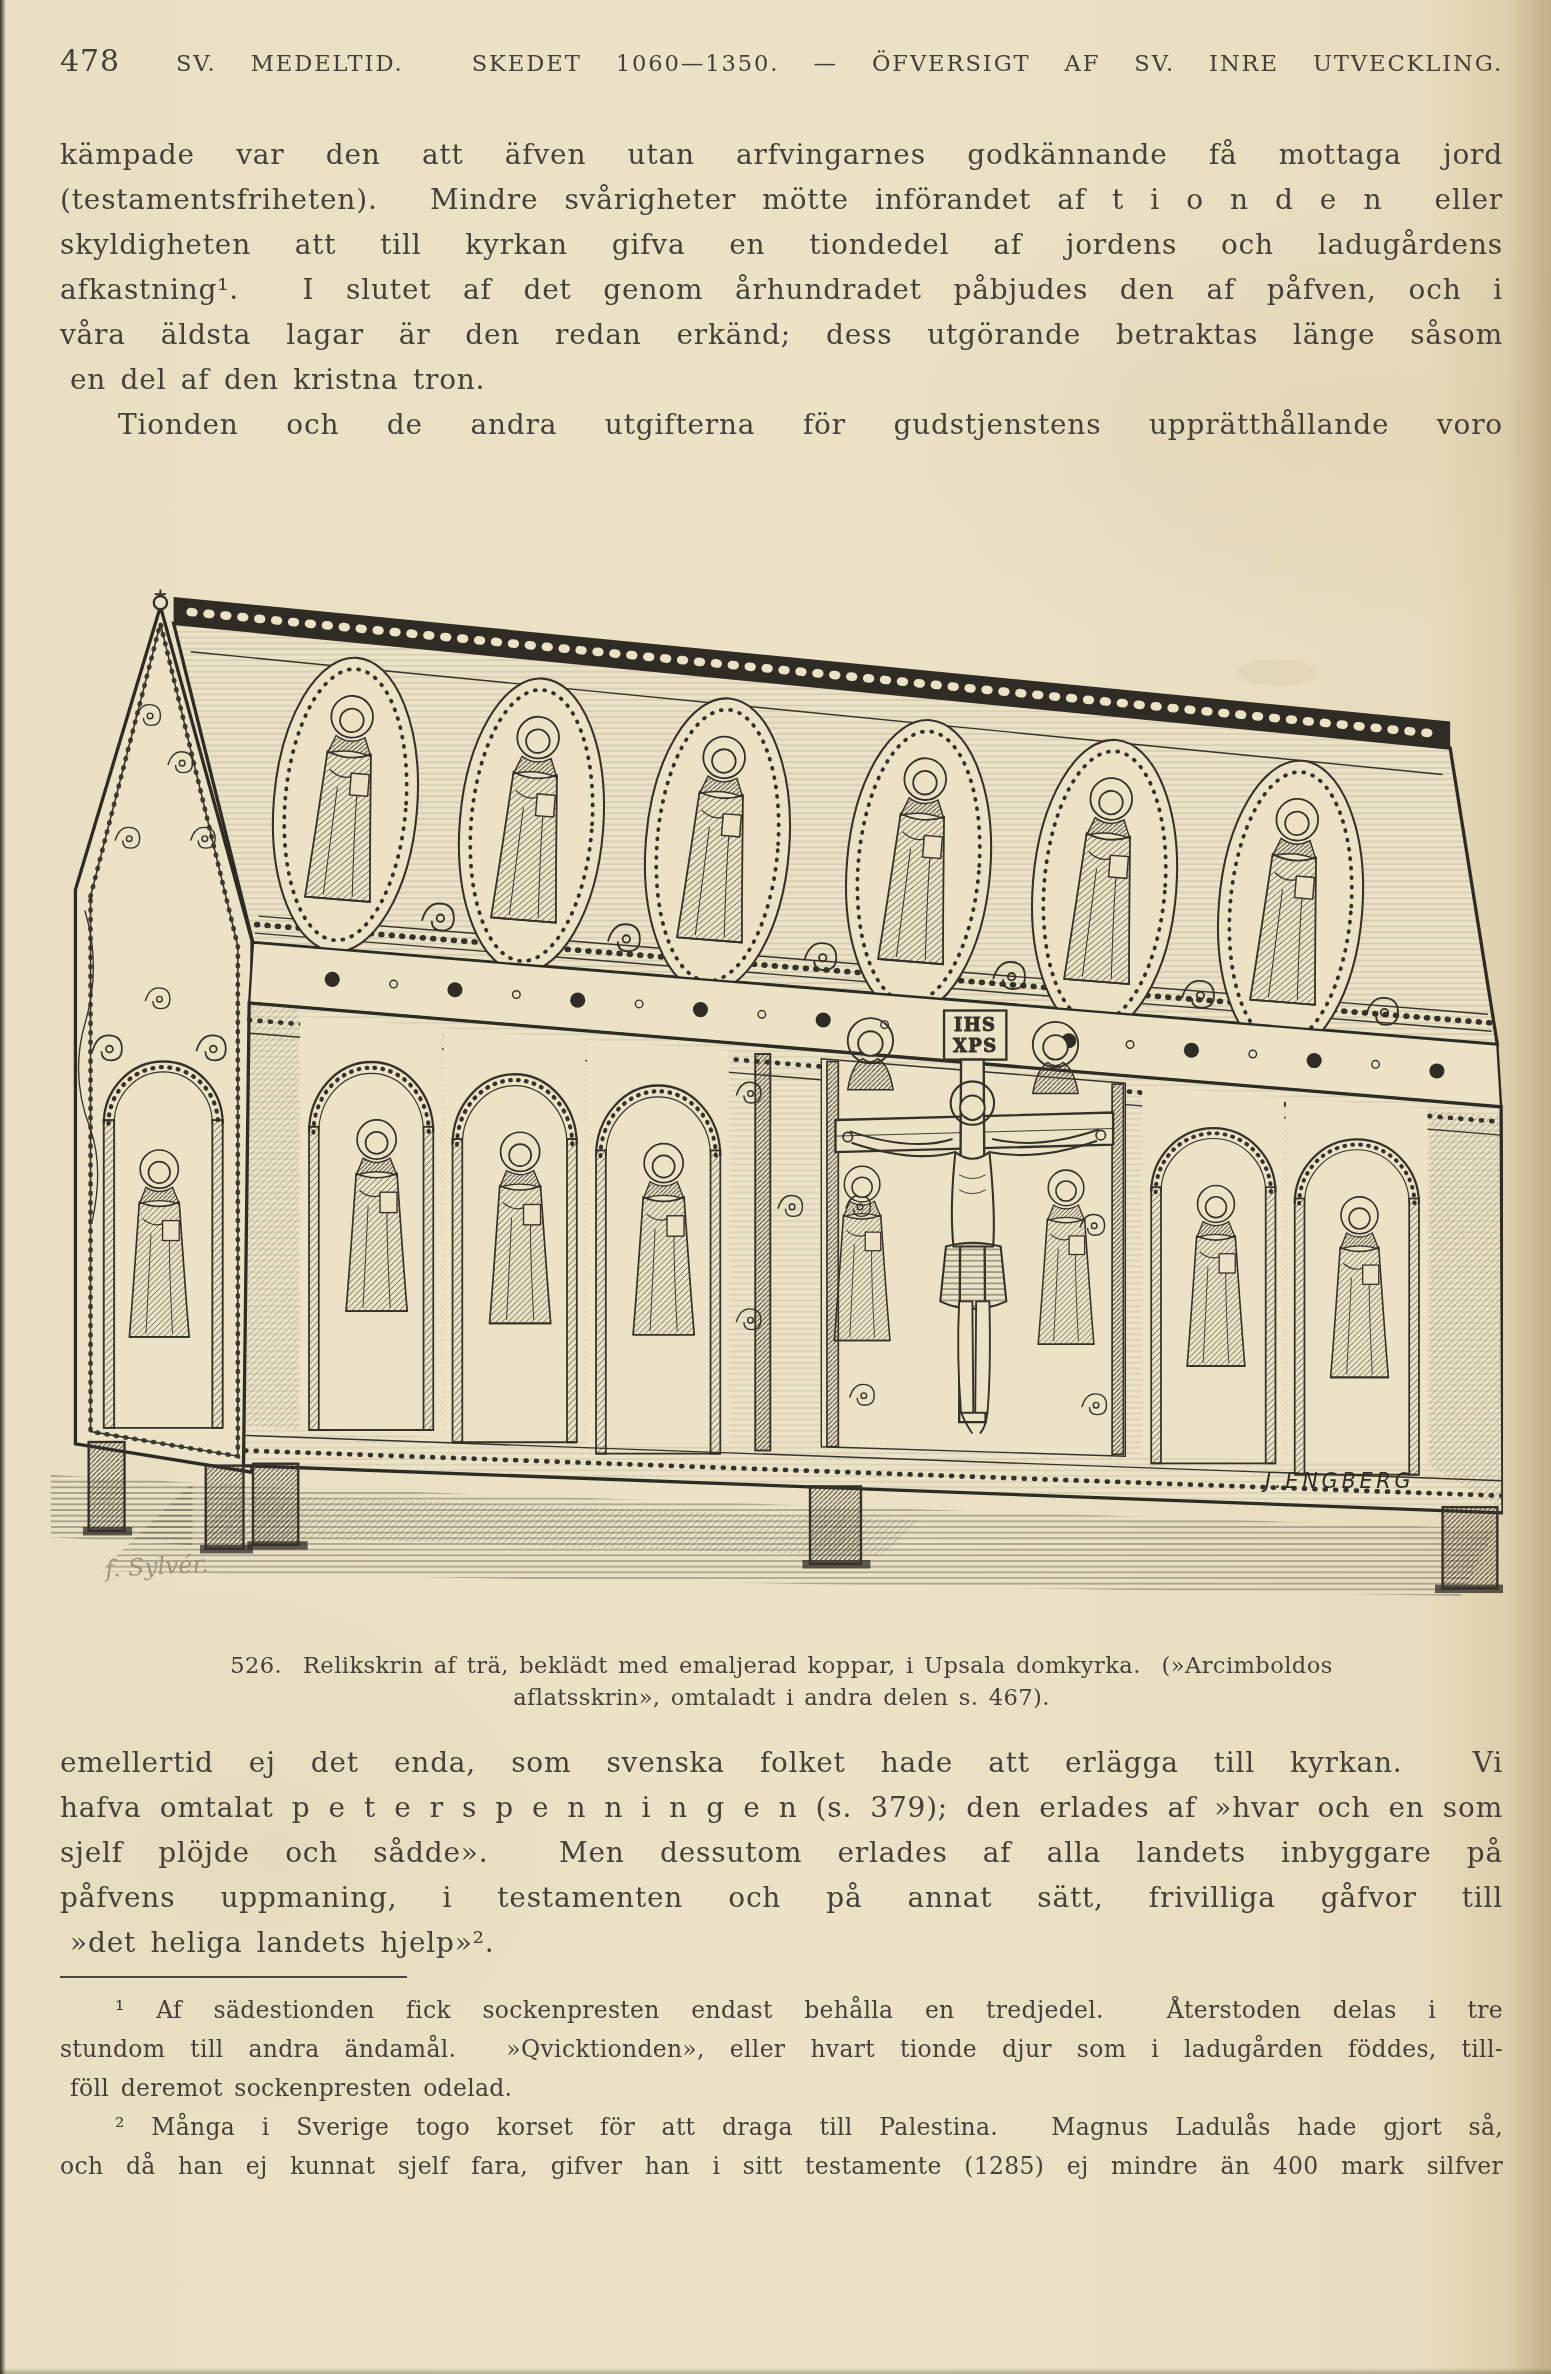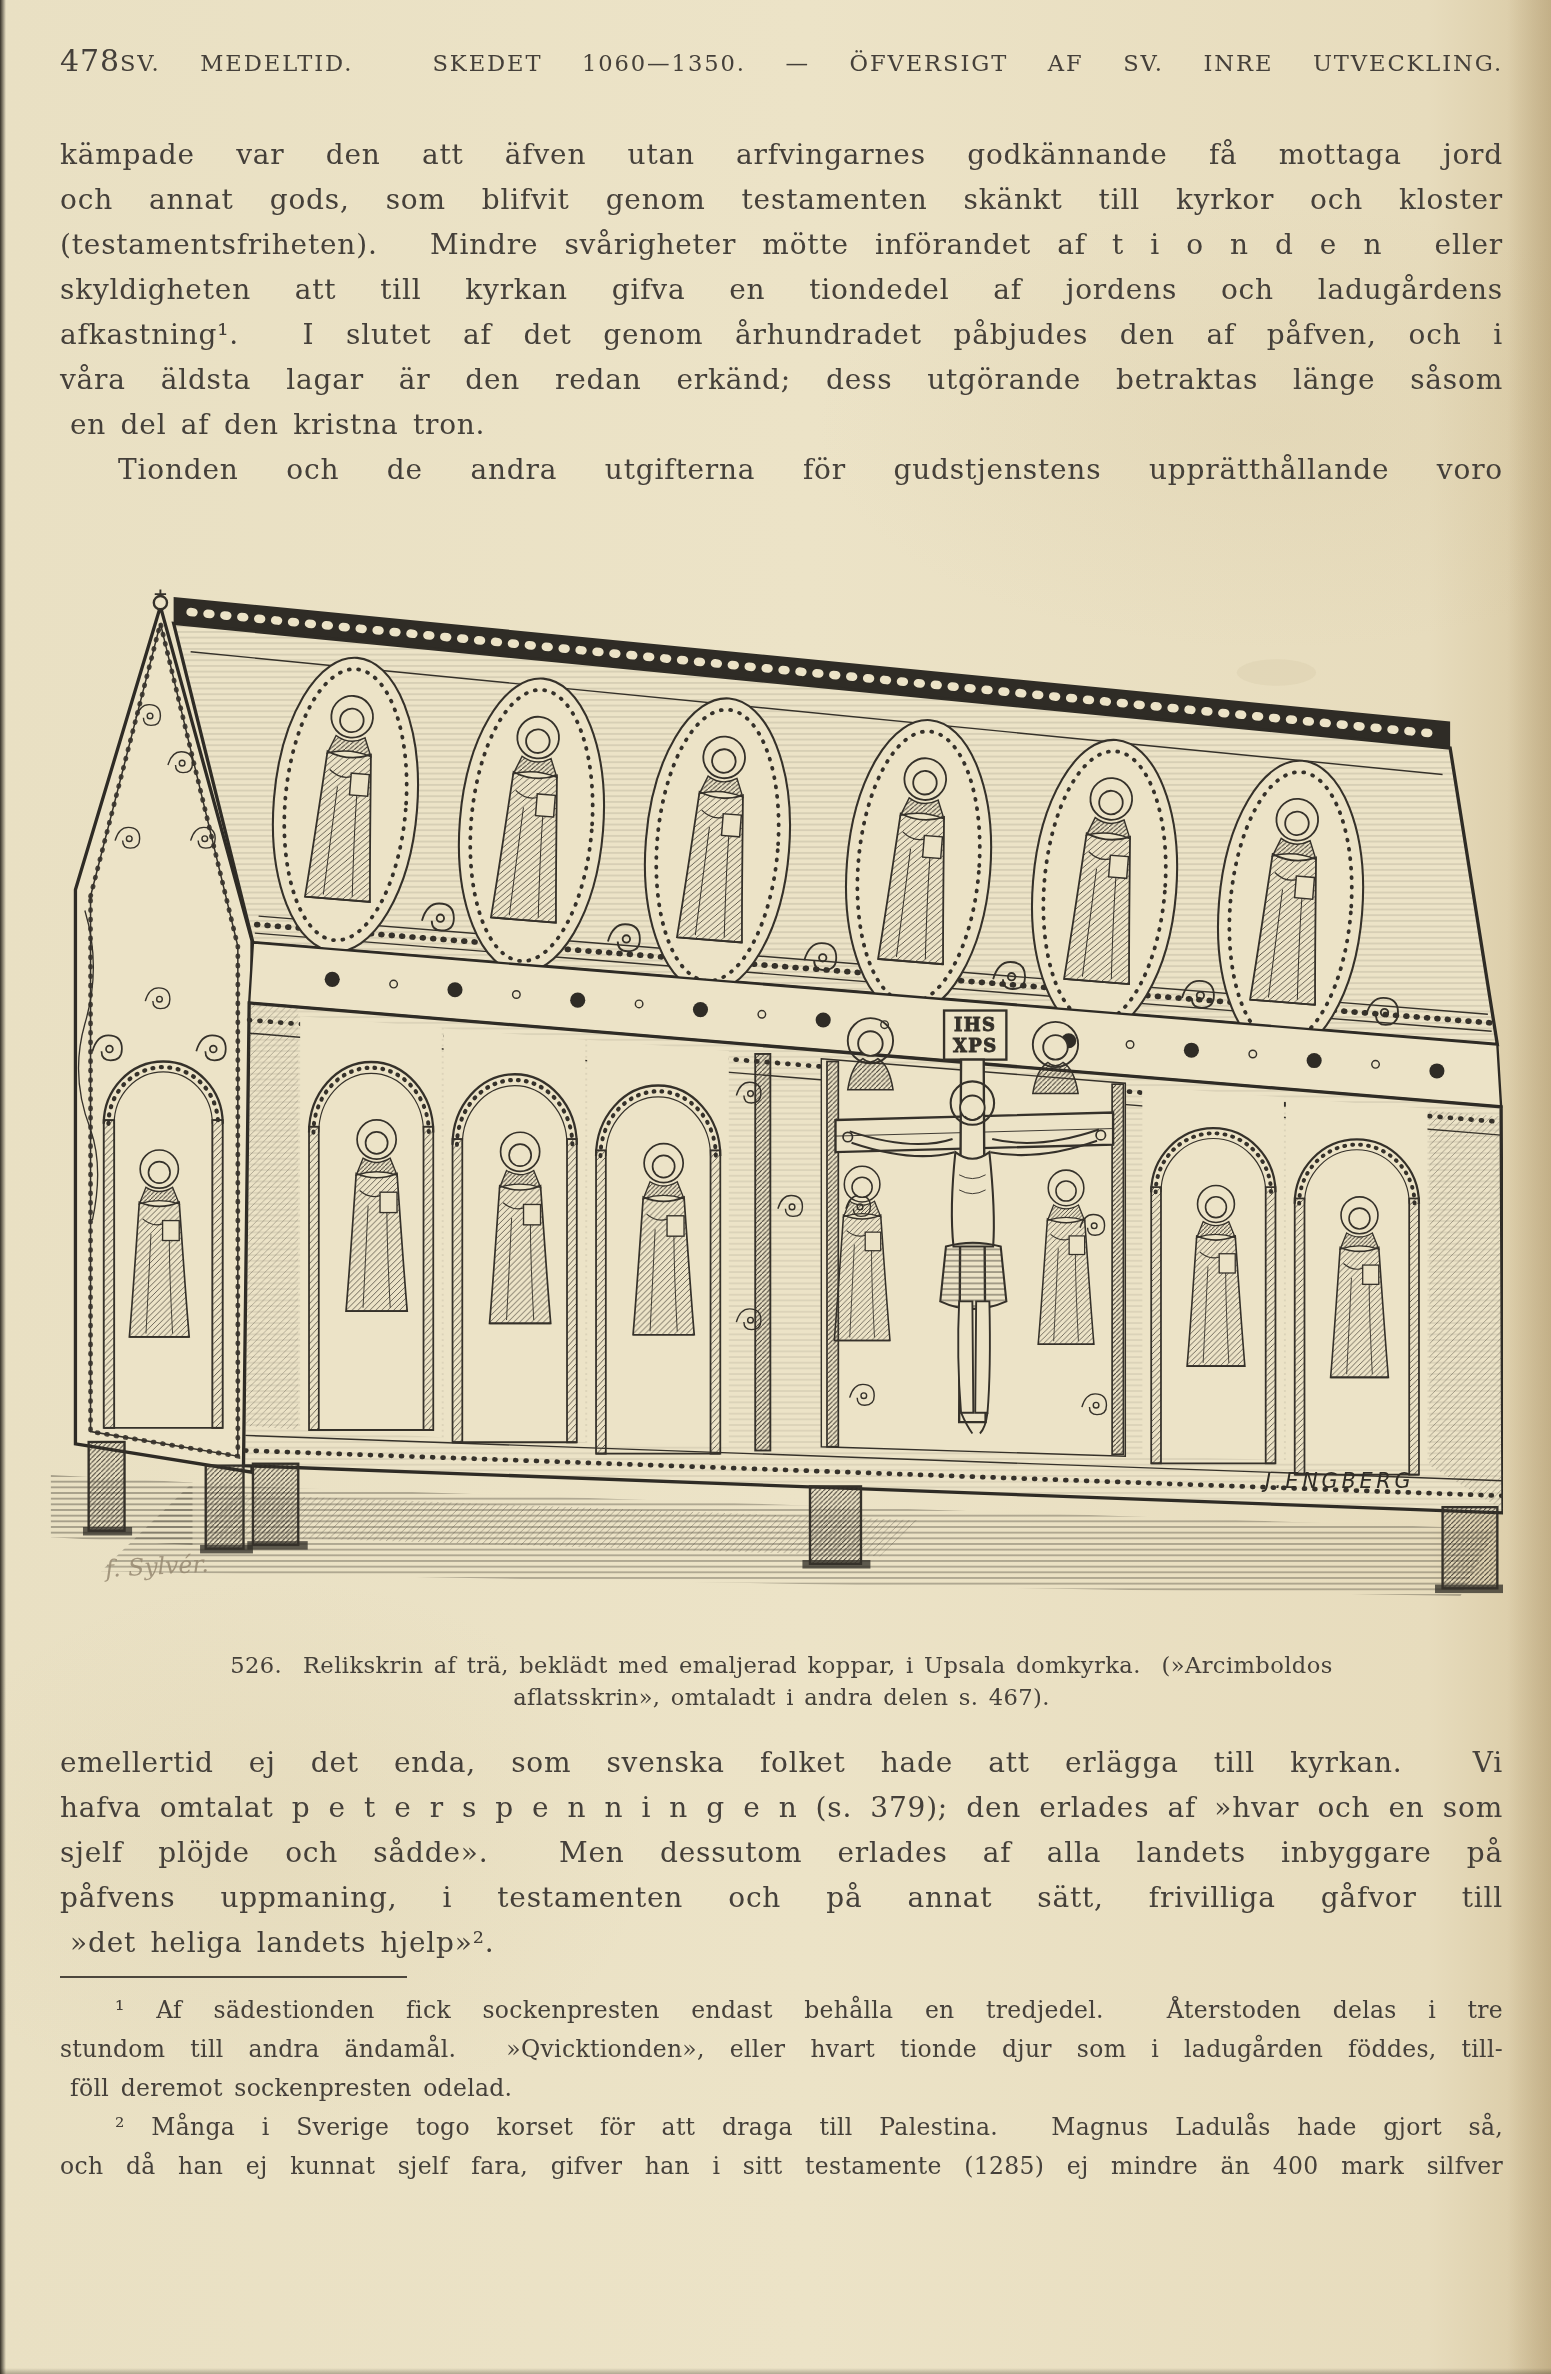--- a/index.html
+++ b/index.html
@@ -14,21 +14,21 @@
   }
   .edge-left { position:absolute; left:0; top:0; width:5.6px; height:100%;
     background:linear-gradient(90deg, rgba(24,20,14,.85), rgba(24,20,14,0)); }
   .edge-right { position:absolute; right:0; top:0; width:45px; height:100%;
     background:linear-gradient(270deg, rgba(176,154,112,.55), rgba(176,154,112,0)); }
   .edge-bottom { position:absolute; left:0; bottom:0; width:100%; height:6.6px;
     background:linear-gradient(0deg, rgba(40,34,22,.35), rgba(40,34,22,0)); }
 
   .running-head { position:absolute; top:43px; left:60px; width:1443px;
     display:flex; align-items:baseline; }
-  .pageno { font-size:30px; letter-spacing:0.9px; }
+  .pageno { font-size:30px; letter-spacing:0.9px; margin-right:56px; }
   .head-title { flex:1; font-size:22.6px; letter-spacing:1.9px; word-spacing:6.6px;
     text-align:justify; text-align-last:justify; white-space:pre-wrap; }
 
   .body-text { position:absolute; left:60px; width:1443px;
     font-size:28px; letter-spacing:0.8px; word-spacing:4.7px; line-height:45px; }
   #para1 { top:132px; }
   #para2 { top:1740px; }
   .line { white-space:pre-wrap; }
   .line.j { text-align:justify; text-align-last:justify; }
   .line.flush { text-align-last:left;margin-left:10px; }
@@ -55,21 +55,20 @@
   <div class="edge-bottom"></div>
 
   <header class="running-head">
     <span class="pageno">478</span>
     <span class="head-title">SV. MEDELTID.  SKEDET 1060—1350. — ÖFVERSIGT AF SV. INRE UTVECKLING.</span>
   </header>
 
   <section class="body-text" id="para1">
     <div>
         <div class="line j">kämpade var den att äfven utan arfvingarnes godkännande få mottaga jord</div>
-        <div class="line j">och annat gods, som blifvit genom testamenten skänkt till kyrkor och kloster</div>
         <div class="line j">(testamentsfriheten).  Mindre svårigheter mötte införandet af t i o n d e n  eller</div>
         <div class="line j">skyldigheten att till kyrkan gifva en tiondedel af jordens och ladugårdens</div>
         <div class="line j">afkastning¹.  I slutet af det genom århundradet påbjudes den af påfven, och i</div>
         <div class="line j">våra äldsta lagar är den redan erkänd; dess utgörande betraktas länge såsom</div>
       </div>
     <div class="line flush">en del af den kristna tron.</div>
     <div class="line j indent">Tionden och de andra utgifterna för gudstjenstens upprätthållande voro</div>
   </section>
 
   <figure class="figure-block" style="margin:0">

